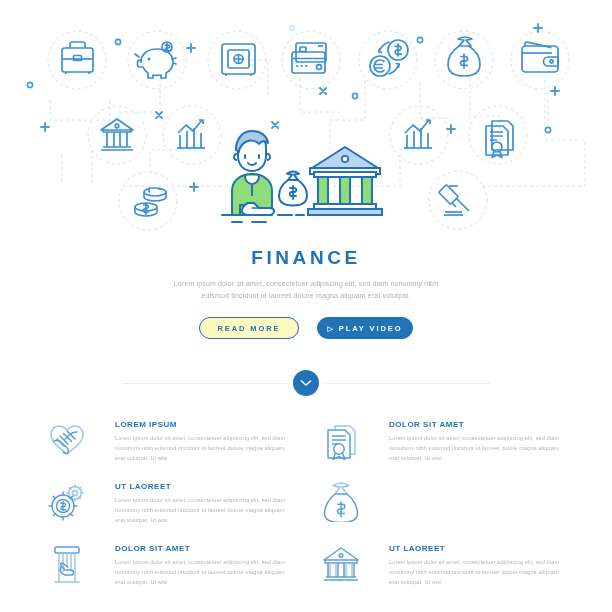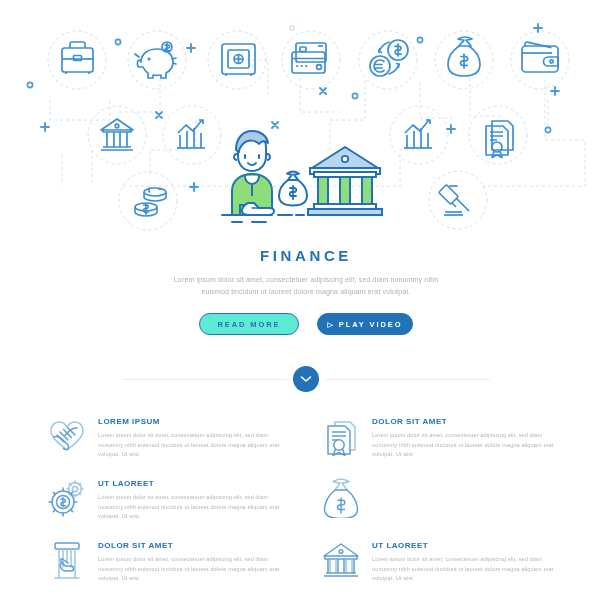--- a/index.html
+++ b/index.html
@@ -32,21 +32,21 @@
     height: 240px;
   }
 
   
   .hero-text {
     text-align: center;
     padding-top: 8px;
   }
 
   .hero-title {
-    font-size: 15px;
+    font-size: 19px;
     font-weight: bold;
     letter-spacing: 3.6px;
     color: #2272b8;
     line-height: 1;
     margin-bottom: 11px;
   }
 
   .hero-desc {
     font-size: 7px;
     line-height: 1.65;
@@ -74,21 +74,21 @@
     font-weight: bold;
     letter-spacing: 1.9px;
     cursor: pointer;
     user-select: none;
   }
 
   .btn-outline {
     width: 100px;
     border: 1.4px solid #2272b8;
     color: #2272b8;
-    background: #5eead4;
+    background: #fef9c3;
   }
 
   .btn-filled {
     width: 96px;
     background: #2272b8;
     color: #ffffff;
     border: 1.4px solid #2272b8;
     text-align: right;
   }
 
@@ -137,22 +137,22 @@
     margin-top: 22px;
     padding: 0 46px 0 46px;
     display: grid;
     grid-template-columns: 1fr 1fr;
     column-gap: 28px;
     row-gap: 16px;
   }
 
   .feature {
     display: flex;
-    align-items: flex-end;
-    gap: 10px;
+    align-items: center;
+    gap: 27px;
   }
 
   .feature-icon {
     flex: 0 0 42px;
     width: 42px;
     height: 46px;
     display: flex;
     align-items: flex-start;
     justify-content: center;
     padding-top: 2px;

